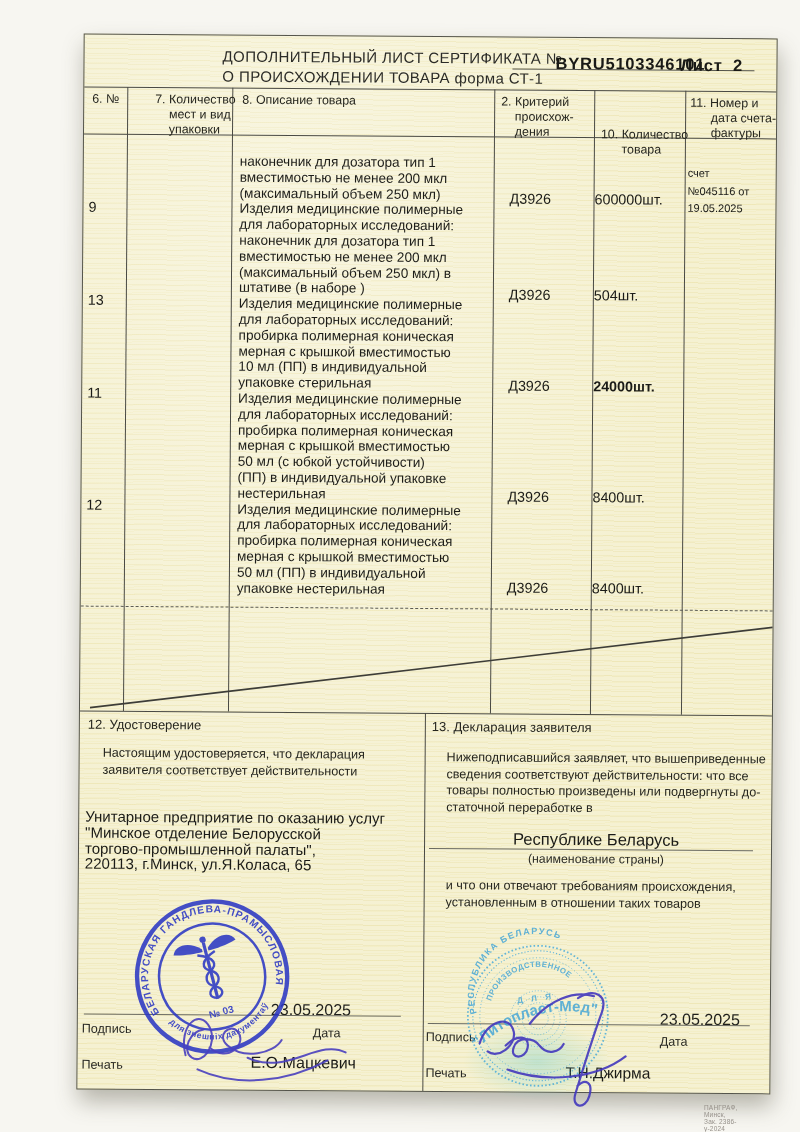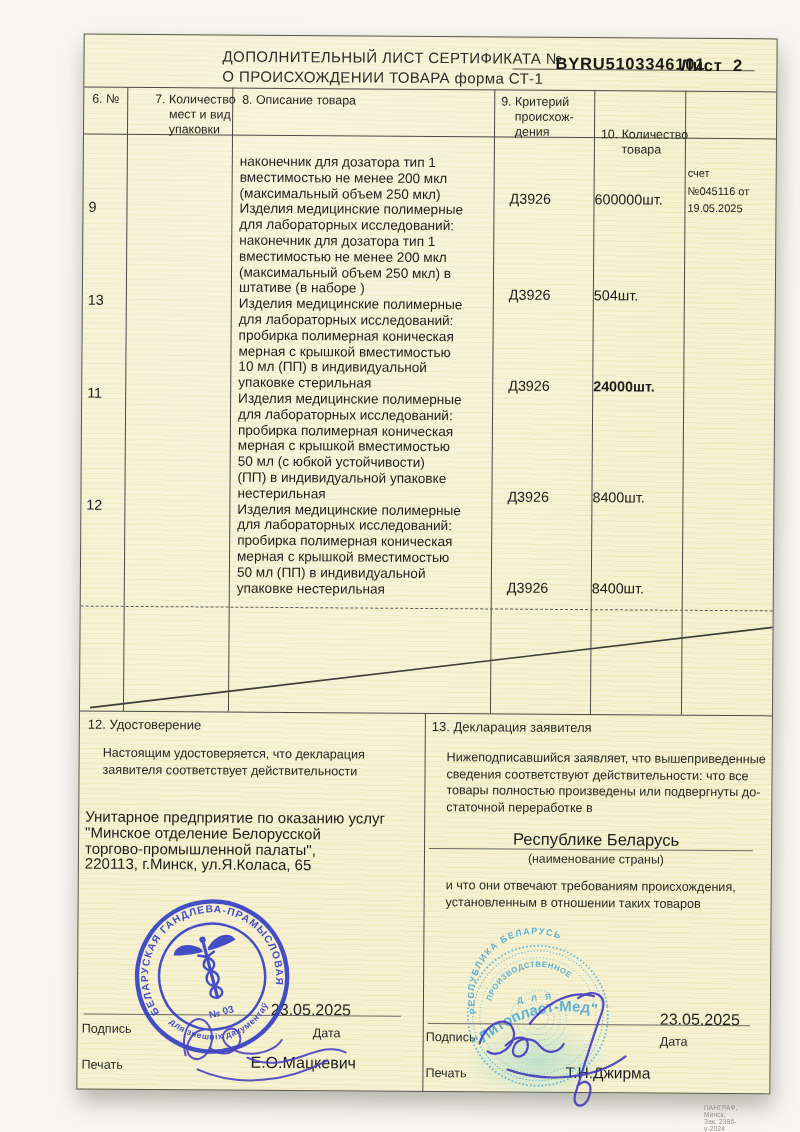--- a/index.html
+++ b/index.html
@@ -64,25 +64,28 @@
     <div class="abs vline" style="left:410px;top:52px;height:624px;"></div>
     <div class="abs vline" style="left:510px;top:52px;height:624px;"></div>
     <div class="abs vline" style="left:601px;top:52px;height:624px;"></div>
     <div class="abs vline" style="left:345px;top:676px;height:378px;"></div>
 
     <div class="abs hdr pre" style="left:8px;top:57px;">6. №</div>
     <div class="abs hdr pre" style="left:47px;top:57px;margin-left:24px;">7. Количество
     мест и вид
     упаковки</div>
     <div class="abs hdr pre" style="left:158px;top:57px;">8. Описание товара</div>
-    <div class="abs hdr pre" style="left:417px;top:57px;">9. Критерий
+    <div class="abs hdr pre" style="left:417px;top:57px;">2. Критерий
     происхож-
     дения</div>
     <div class="abs hdr pre" style="left:517px;top:57px;margin-top:32px;">10. Количество
       товара</div>
+    <div class="abs hdr pre" style="left:606px;top:57px;">11. Номер и
+      дата счета-
+      фактуры</div>
 
     <div class="abs cell" style="left:5px;top:164px;">9</div>
     <div class="abs cell" style="left:5px;top:257px;">13</div>
     <div class="abs cell" style="left:5px;top:350px;">11</div>
     <div class="abs cell" style="left:5px;top:462px;">12</div>
 
     <div class="abs" style="left:156px;top:118px;width:254px;">
       <div class="desc ml">наконечник для дозатора тип 1
 вместимостью не менее 200 мкл
 (максимальный объем 250 мкл)</div>

